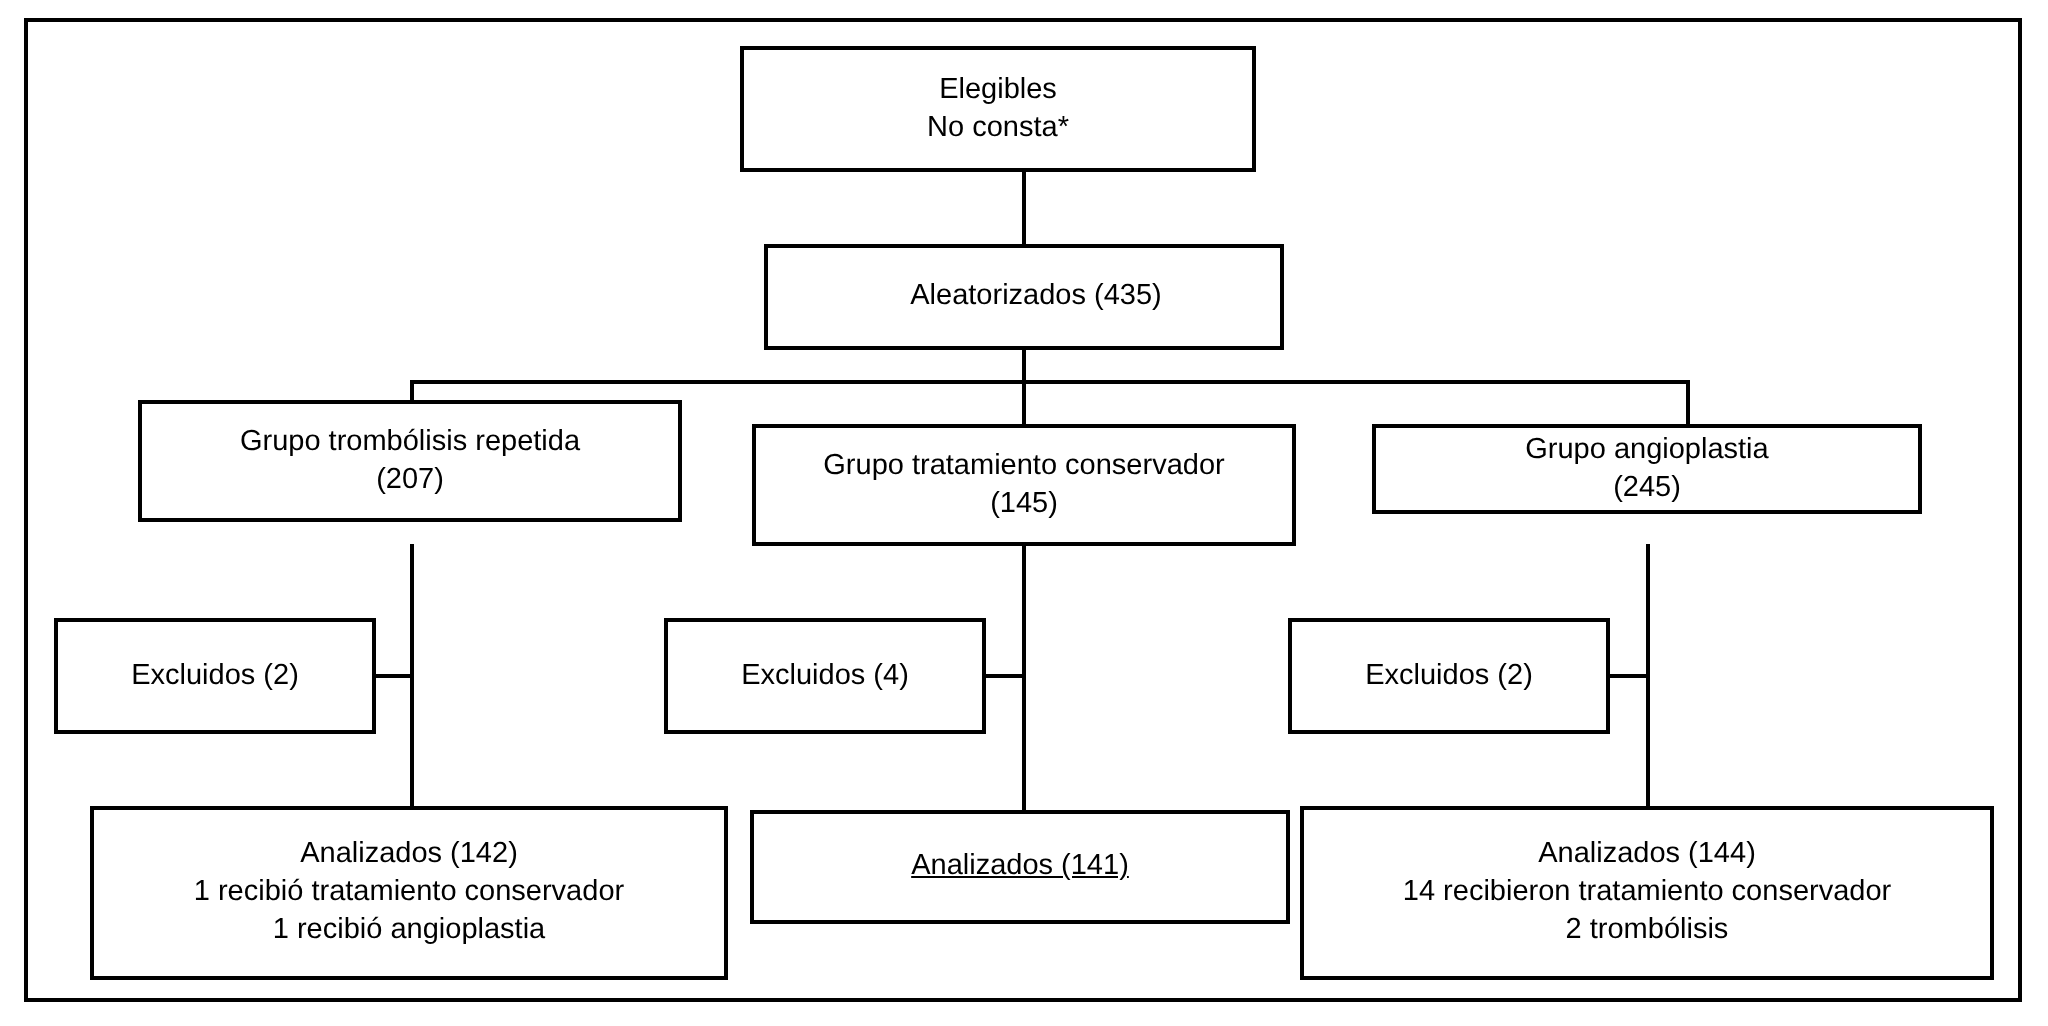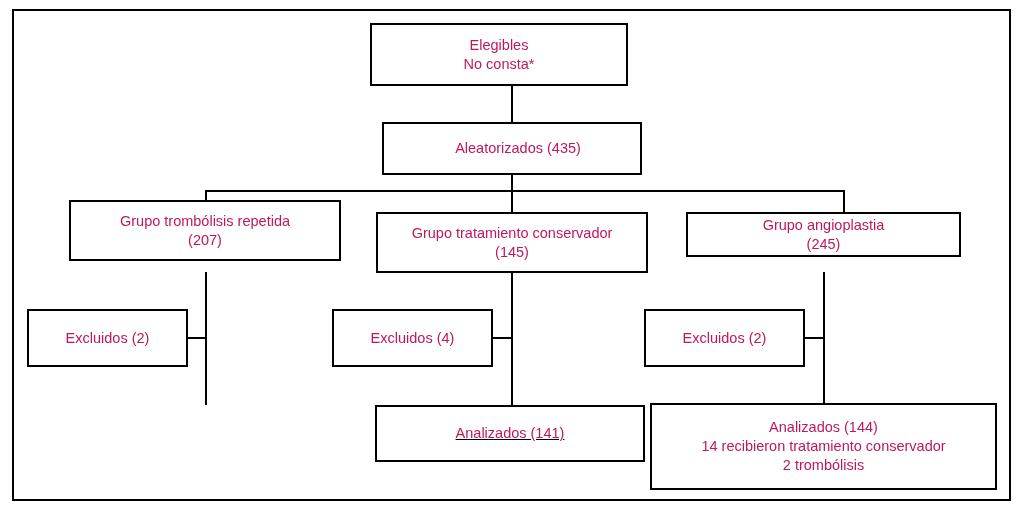--- a/index.html
+++ b/index.html
@@ -33,21 +33,21 @@
     display: flex;
     align-items: center;
     justify-content: center;
     text-align: center;
     z-index: 3;
   }
   .node .lines {
     display: block;
     line-height: 1.30;
     font-size: 14.5px;
-    color: #be185d;
+    color: #000000;
     padding: 0 6px;
   }
   .node .lines span { display: block; white-space: nowrap; }
 
   
   .conn {
     position: absolute;
     background: #000000;
     z-index: 1;
   }
@@ -123,20 +123,27 @@
       <span>Excluidos (4)</span>
     </div>
   </div>
 
   <div class="node" style="left:644px; top:309px; width:161px; height:58px;">
     <div class="lines">
       <span>Excluidos (2)</span>
     </div>
   </div>
 
+  <div class="node" style="left:45px; top:403px; width:319px; height:87px;">
+    <div class="lines">
+      <span>Analizados (142)</span>
+      <span>1 recibió tratamiento conservador</span>
+      <span>1 recibió angioplastia</span>
+    </div>
+  </div>
 
   <div class="node" style="left:375px; top:405px; width:270px; height:57px;text-decoration:underline;">
     <div class="lines">
       <span>Analizados (141)</span>
     </div>
   </div>
 
   <div class="node" style="left:650px; top:403px; width:347px; height:87px;justify-content:center;">
     <div class="lines">
       <span>Analizados (144)</span>

